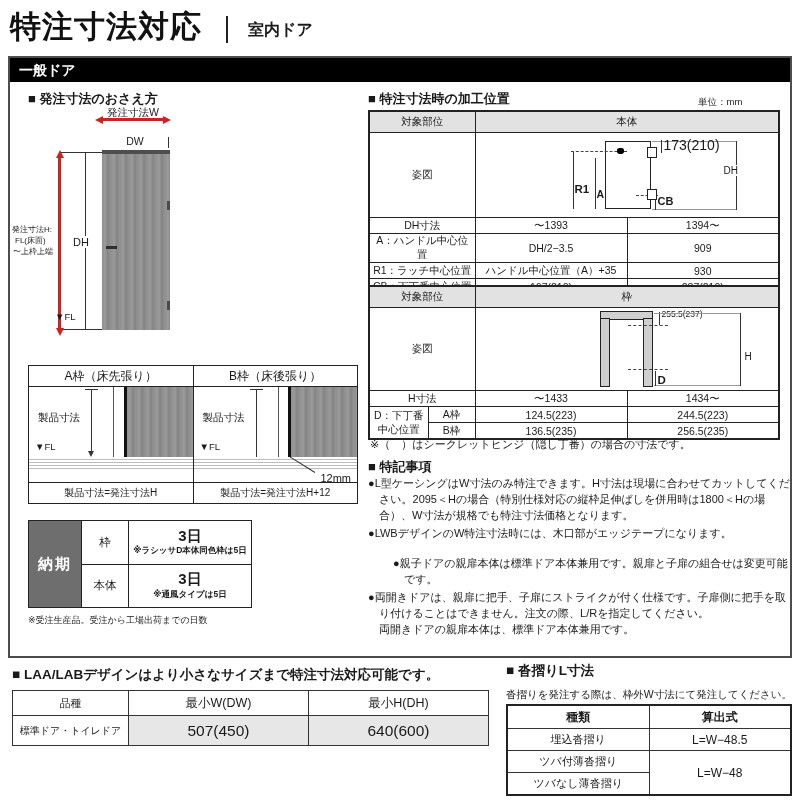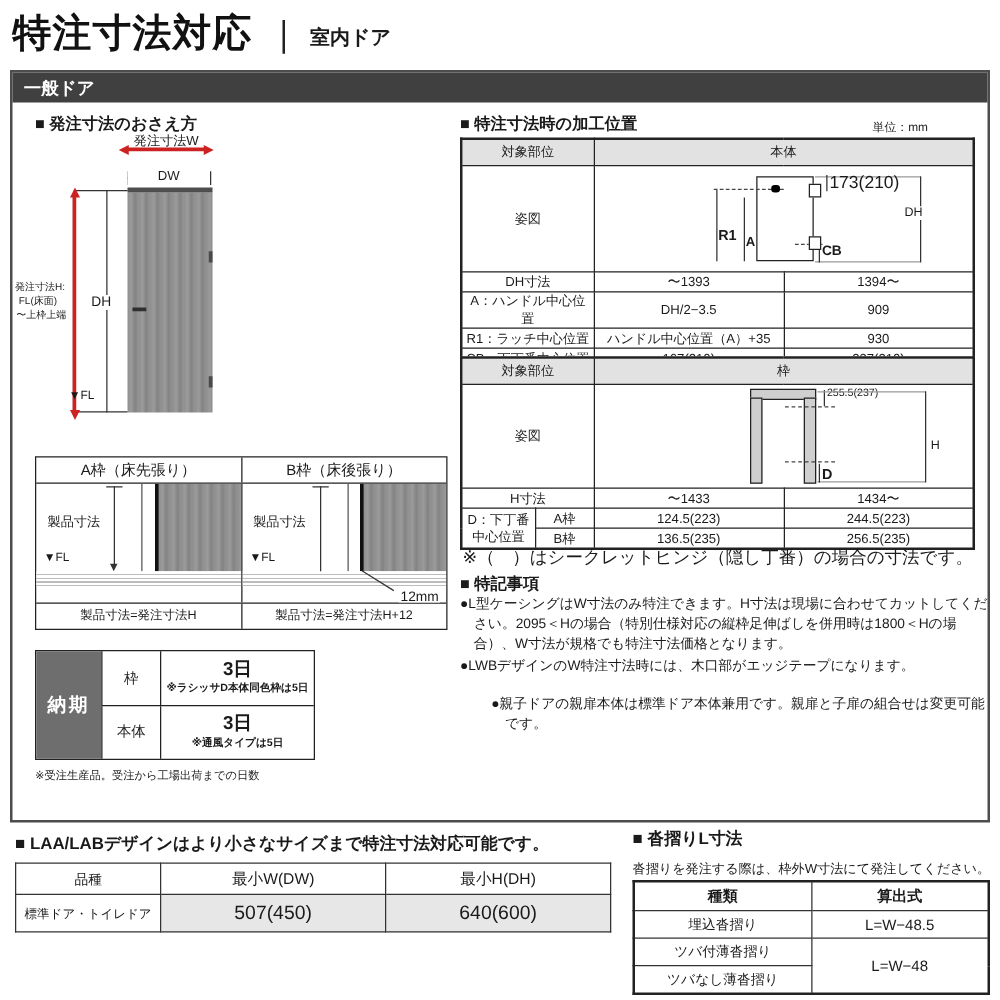--- a/index.html
+++ b/index.html
@@ -7,21 +7,21 @@
   .page{position:relative;width:800px;height:800px;background:#fff;overflow:hidden;}
 
   
   .hdr{position:absolute;left:10px;top:6px;display:flex;align-items:center;}
   .hdr-title{font-size:31px;font-weight:bold;letter-spacing:1px;color:#111;}
   .hdr-div{width:2px;height:27px;background:#222;margin:4px 20px 0 24px;}
   .hdr-sub{font-size:16px;font-weight:bold;margin-top:6px;}
 
   
   .box{position:absolute;left:8px;top:56px;width:784px;height:602px;border:2px solid #4d4d4d;box-sizing:border-box;background:#fff;}
-  .cat-bar{height:24px;background:#404040;color:#fff;font-weight:bold;font-size:14px;line-height:24px;padding-left:9px;}
+  .cat-bar{height:24px;background:#000000;color:#fff;font-weight:bold;font-size:14px;line-height:24px;padding-left:9px;}
 
   .sec-h{position:absolute;font-size:13px;font-weight:bold;}
 
   
   .door-fig{position:absolute;left:0;top:48px;width:360px;height:250px;}
   .lbl-w{position:absolute;left:85px;top:0;width:76px;text-align:center;font-size:10.5px;}
   .tri{position:absolute;width:0;height:0;}
   .arrw-l{left:85px;top:10px;border-top:4px solid transparent;border-bottom:4px solid transparent;border-right:8px solid #c22;}
   .arrw-bar{position:absolute;left:92px;top:12px;width:62px;height:3px;background:#c22;}
   .arrw-r{left:153px;top:10px;border-top:4px solid transparent;border-bottom:4px solid transparent;border-left:8px solid #c22;}
@@ -122,21 +122,21 @@
   .f2-l{left:122px;top:10px;width:10px;height:69px;}
   .f2-r{left:165px;top:10px;width:10px;height:69px;}
   .f2-255{position:absolute;left:184px;top:1px;font-size:8.5px;}
   .f2-255-br{position:absolute;left:181px;top:4px;width:1px;height:13px;background:#333;}
   .f2-hline{position:absolute;left:262px;top:5px;width:1px;height:73px;background:#333;}
   .f2-h{position:absolute;left:267px;top:43px;font-size:10px;background:#fff;}
   .f2-exts{position:absolute;height:1px;background:#999;}
   .f2-dash{position:absolute;border-top:1px dashed #444;}
   .f2-d{position:absolute;left:180px;top:66px;font-size:11.5px;font-weight:bold;}
   .f2-d-br{position:absolute;left:177px;top:63px;width:1px;height:15px;background:#333;}
-  .m-note{position:absolute;font-size:14px;}
+  .m-note{position:absolute;font-size:11px;}
 
   
   .bullets{position:absolute;left:358px;top:418px;width:426px;}
   .bullet{font-size:11px;line-height:1.45;white-space:pre-line;text-indent:-11px;padding-left:11px;margin-bottom:2px;}
   .grp2{margin-top:14px;margin-left:25px;}
 
   
   .b-head{position:absolute;font-size:13.5px;font-weight:bold;}
   table.btab{position:absolute;border-collapse:collapse;table-layout:fixed;}
   table.btab td{border:1px solid #333;text-align:center;padding:0 2px;}
@@ -369,20 +369,22 @@
       </tr>
     </tbody>
       </table>
     <div class="m-note" style="left:360px;top:379px;">※（　）はシークレットヒンジ（隠し丁番）の場合の寸法です。</div>
 
     <div class="sec-h" style="left:358px;top:400px;">■ 特記事項</div>
     <div class="bullets">
       <div class="bullet">●L型ケーシングはW寸法のみ特注できます。H寸法は現場に合わせてカットしてください。2095＜Hの場合（特別仕様対応の縦枠足伸ばしを併用時は1800＜Hの場合）、W寸法が規格でも特注寸法価格となります。</div>
       <div class="bullet">●LWBデザインのW特注寸法時には、木口部がエッジテープになります。</div>
       <div class="bullet grp2">●親子ドアの親扉本体は標準ドア本体兼用です。親扉と子扉の組合せは変更可能です。</div>
+      <div class="bullet">●両開きドアは、親扉に把手、子扉にストライクが付く仕様です。子扉側に把手を取り付けることはできません。注文の際、L/Rを指定してください。
+両開きドアの親扉本体は、標準ドア本体兼用です。</div>
     </div>
   </div>
 
   <div class="b-head" style="left:12px;top:666px;">■ LAA/LABデザインはより小さなサイズまで特注寸法対応可能です。</div>
   <table class="btab laa">
     <colgroup>
         <col style="width:116px">
         <col style="width:180px">
         <col style="width:180px">
       </colgroup>

